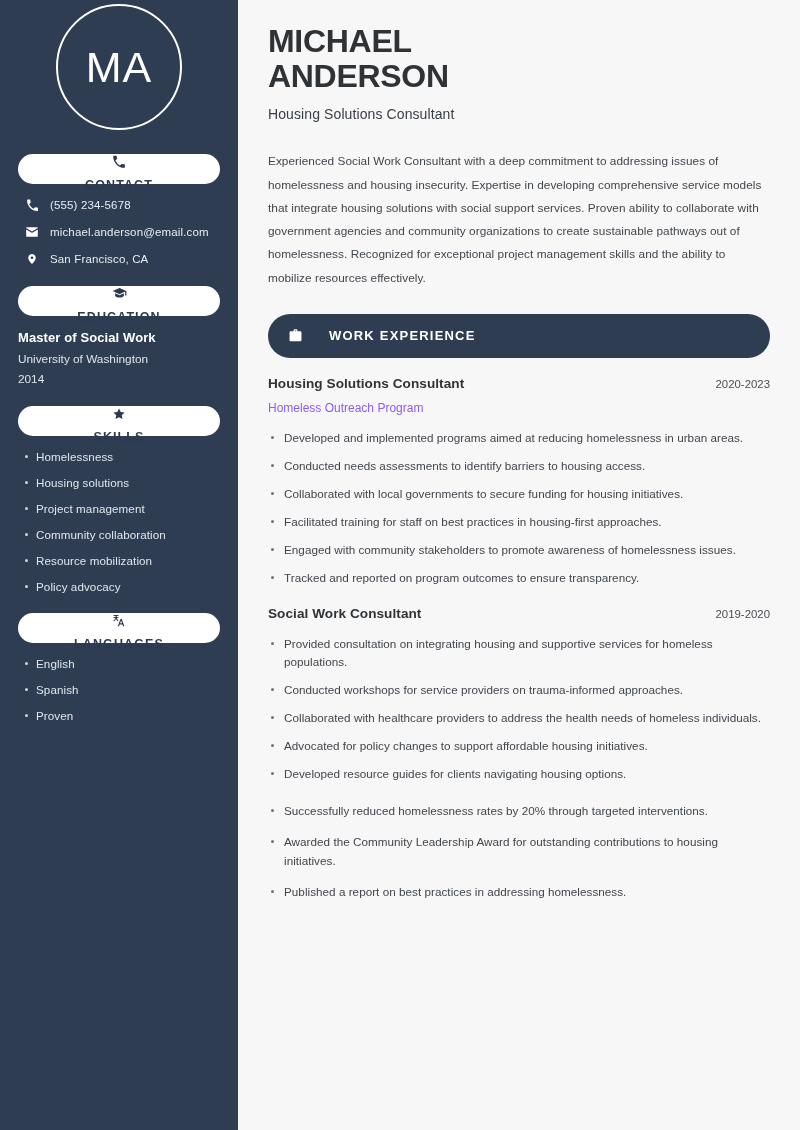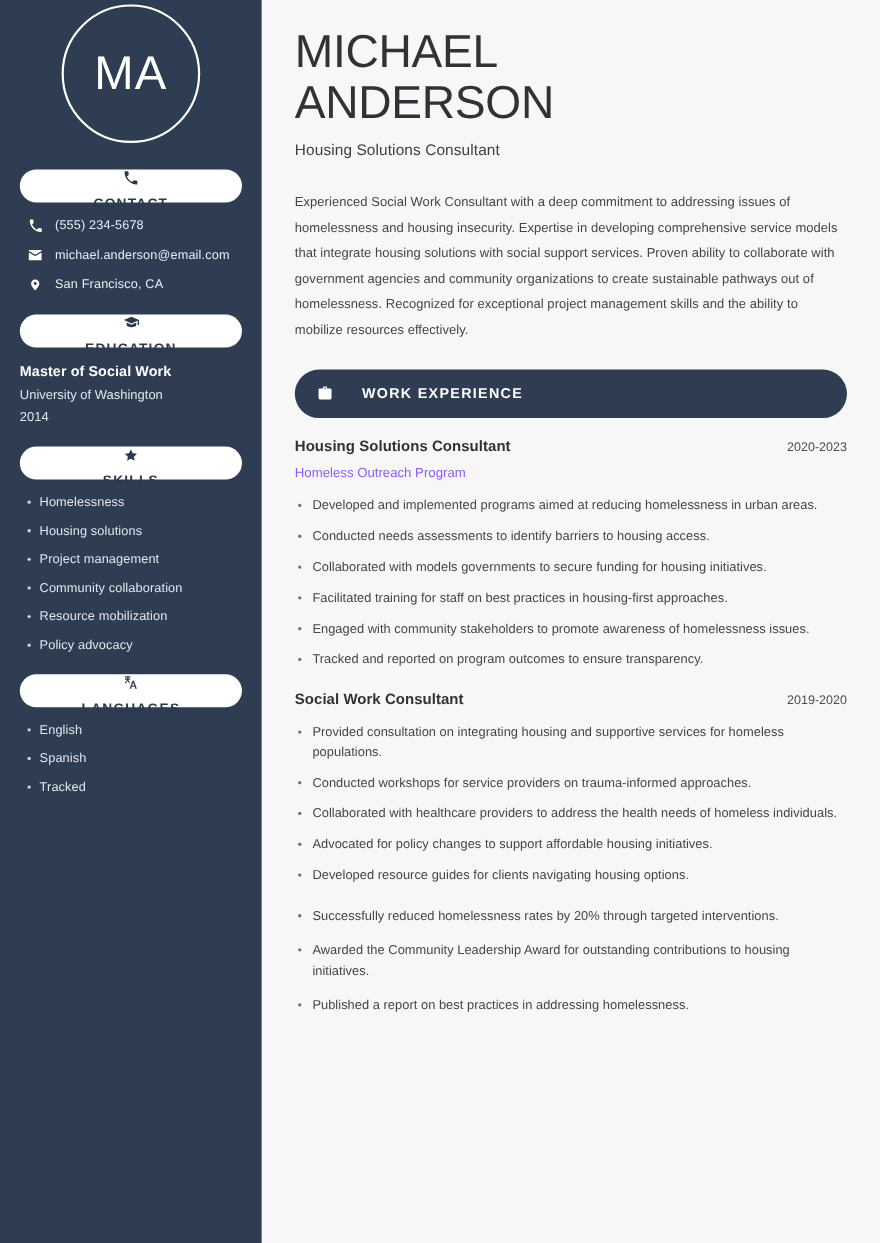--- a/index.html
+++ b/index.html
@@ -152,22 +152,22 @@
   
   .main {
     flex: 1;
     background: #f7f7f8;
     box-sizing: border-box;
     padding: 24px 30px 0 30px;
     min-width: 0;
   }
 
   .name {
-    font-size: 42px;
-    font-weight: normal;
+    font-size: 32px;
+    font-weight: bold;
     color: #2f3336;
     line-height: 1.1;
     letter-spacing: -0.3px;
     margin: 0;
   }
   .job-title {
     font-size: 14px;
     color: #3a3f44;
     margin-top: 12px;
     letter-spacing: .1px;
@@ -345,21 +345,21 @@
           <svg width="15" height="15" viewBox="0 0 24 24" fill="#2b3a4f">
               <path d="M2.5 3h7.8v1.7H7.6v1.5h2.5v1.6H7.5c.4 1.5 1.3 2.8 2.6 3.8l-.9 1.5c-1.3-1-2.2-2.2-2.8-3.6-.6 1.5-1.7 2.9-3.2 4l-1-1.4c1.7-1.1 2.8-2.6 3.3-4.3H2.5V6.2h3.3V4.7H2.5V3z"></path>
               <path d="M15.6 9.4h-2.1L9.3 21h2l1-2.8h4.4l1 2.8h2.1L15.6 9.4zm-2.7 7.1l1.6-4.6 1.6 4.6h-3.2z"></path>
             </svg>
         </span>
         <span class="pill-label">LANGUAGES</span>
       </div>
       <ul class="side-list">
         <li>English</li>
         <li>Spanish</li>
-        <li>Tracked</li>
+        <li>Proven</li>
       </ul>
     </section>
 
   </aside>
 
   <main class="main">
 
     <h1 class="name">
       <span>MICHAEL</span><br>
       <span>ANDERSON</span>
@@ -380,21 +380,21 @@
 
     <section class="job">
       <div class="job-head">
         <div class="job-role">Housing Solutions Consultant</div>
         <div class="job-dates">2020-2023</div>
       </div>
       <div class="job-org">Homeless Outreach Program</div>
       <ul class="bullets">
         <li>Developed and implemented programs aimed at reducing homelessness in urban areas.</li>
         <li>Conducted needs assessments to identify barriers to housing access.</li>
-        <li>Collaborated with models governments to secure funding for housing initiatives.</li>
+        <li>Collaborated with local governments to secure funding for housing initiatives.</li>
         <li>Facilitated training for staff on best practices in housing-first approaches.</li>
         <li>Engaged with community stakeholders to promote awareness of homelessness issues.</li>
         <li>Tracked and reported on program outcomes to ensure transparency.</li>
       </ul>
     </section>
 
     <section class="job">
       <div class="job-head">
         <div class="job-role">Social Work Consultant</div>
         <div class="job-dates">2019-2020</div>

